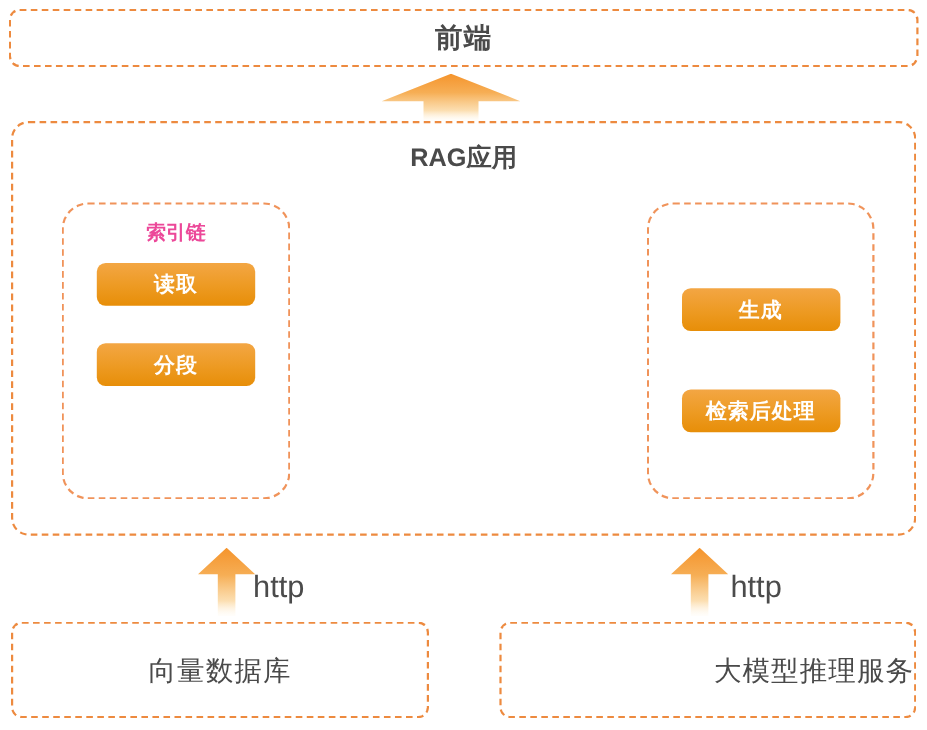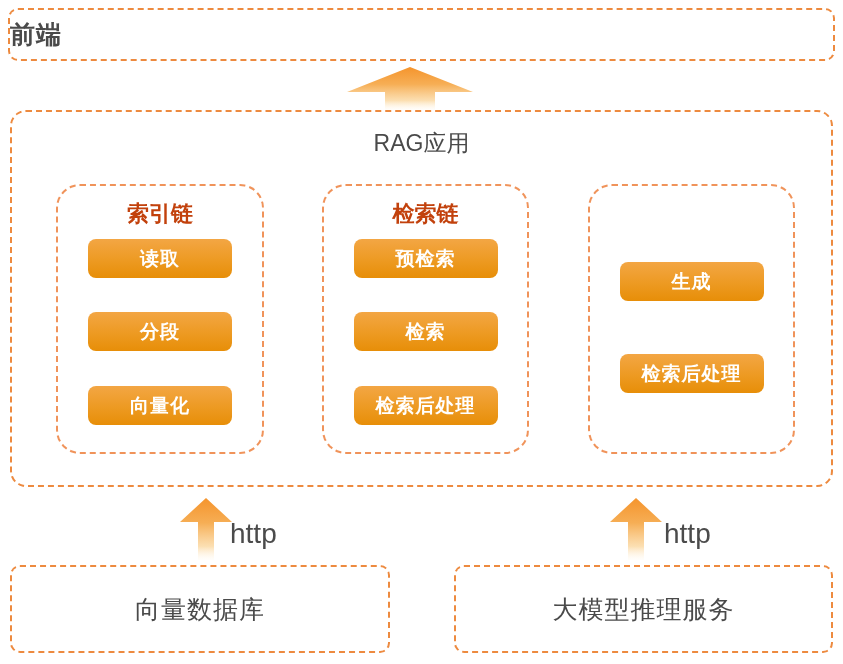--- a/index.html
+++ b/index.html
@@ -17,51 +17,51 @@
   }
   .dashed-box {
     position: absolute;
     border: 2px dashed #ED8A3F;
     box-sizing: border-box;
     background: #ffffff;
   }
   .frontend-box {
     left: 8px; top: 8px; width: 827px; height: 53px;
     border-radius: 10px;
-    display: flex; align-items: center; 
+    display: flex; align-items: center; justify-content: center;
   }
   .frontend-box .box-label {
     font-size: 25px; color: #4A4A4A; font-weight: 600; letter-spacing: 1px;
   }
   .rag-box {
     left: 10px; top: 110px; width: 823px; height: 377px;
     border-radius: 16px;
   }
   .rag-title {
     position: absolute;
     left: 0; top: 16px; width: 100%;
     text-align: center;
-    font-size: 23px; color: #4A4A4A; font-weight: 400;
+    font-size: 23px; color: #4A4A4A; font-weight: 700;
   }
   .chain-box {
     position: absolute;
     border: 2px dashed #F0935A;
     box-sizing: border-box;
     border-radius: 24px;
     top: 72px; height: 270px;
     background: #ffffff;
   }
   .chain-0 { left: 44px;  width: 208px; }
   .chain-1 { left: 310px; width: 207px; }
   .chain-2 { left: 576px; width: 207px; }
   .chain-title {
     position: absolute;
     left: 0; top: 13px; width: 100%;
     text-align: center;
-    font-size: 22px; color: #c2410c; font-weight: 600;
+    font-size: 18px; color: #ec4899; font-weight: 600;
   }
   .step-btn {
     position: absolute;
     left: 50%;
     transform: translateX(-50%);
     width: 144px; height: 39px;
     border-radius: 8px;
     background: linear-gradient(180deg, #F3A644 0%, #ED9A22 55%, #E78E08 100%);
     color: #ffffff;
     font-size: 19px; font-weight: 700;
@@ -87,21 +87,21 @@
     color: #4B4B4B;
   }
   .http-left  { left: 230px; }
   .http-right { left: 664px; }
   .service-box {
     top: 565px; height: 88px;
     border-radius: 10px;
     display: flex; align-items: center; justify-content: center;
   }
   .service-left  { left: 10px;  width: 380px; }
-  .service-right { left: 454px; width: 379px; }
+  .service-right { left: 454px; width: 379px; justify-content: flex-end; }
   .service-box .box-label {
     font-size: 25px; color: #4A4A4A; font-weight: 400; letter-spacing: 1px;
   }
   .svg-defs { position: absolute; width: 0; height: 0; }
 </style>
 </head>
 <body>
 
 <svg class="svg-defs" aria-hidden="true">
   <defs>
@@ -124,29 +124,22 @@
     <polygon points="63,0 126,25 88,25 88,43 38,43 38,25 0,25" fill="url(#arrowGrad)"></polygon>
   </svg>
 
   <div class="dashed-box rag-box">
     <div class="rag-title">RAG应用</div>
 
     <div class="chain-box chain-0">
       <div class="chain-title">索引链</div>
       <div class="step-btn row-a">读取</div>
       <div class="step-btn row-b">分段</div>
-      <div class="step-btn row-c">向量化</div>
     </div>
 
-    <div class="chain-box chain-1">
-      <div class="chain-title">检索链</div>
-      <div class="step-btn row-a">预检索</div>
-      <div class="step-btn row-b">检索</div>
-      <div class="step-btn row-c">检索后处理</div>
-    </div>
 
     <div class="chain-box chain-2">
       <div class="step-btn gen-a">生成</div>
       <div class="step-btn gen-b">检索后处理</div>
     </div>
   </div>
 
   <svg class="arrow arrow-left" viewBox="0 0 52 62" preserveAspectRatio="none">
     <polygon points="26,0 52,24 34,24 34,62 18,62 18,24 0,24" fill="url(#arrowGrad)"></polygon>
   </svg>

